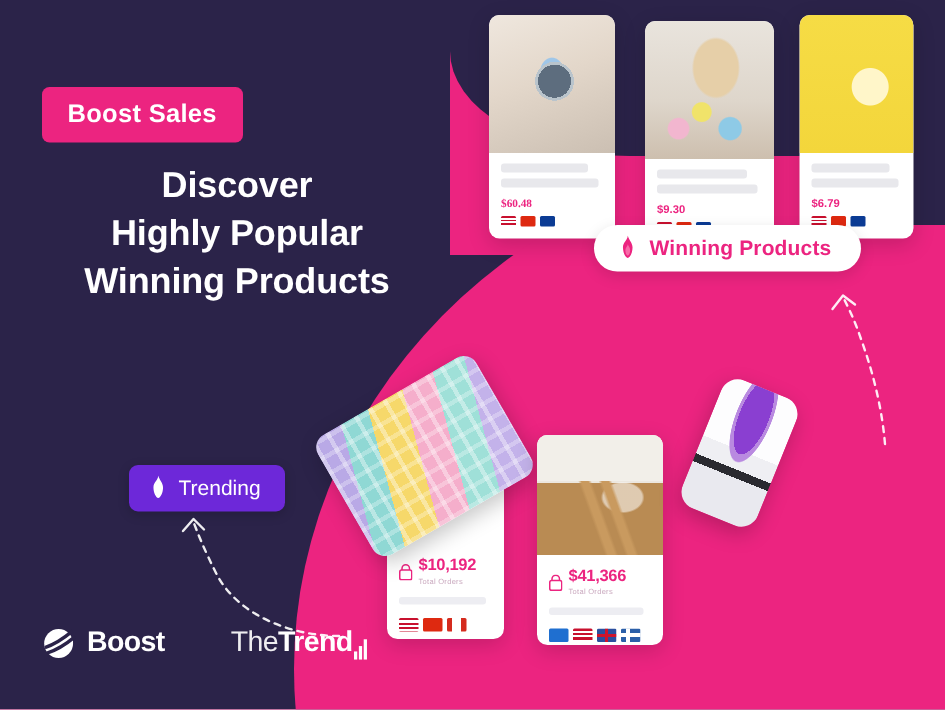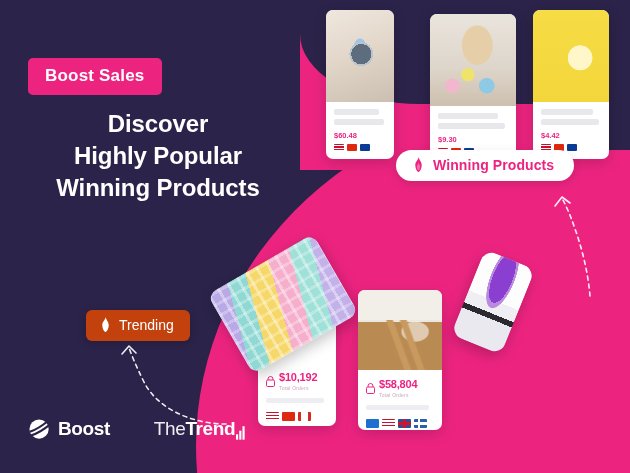--- a/index.html
+++ b/index.html
@@ -61,21 +61,21 @@
     line-height: 1.33;
     letter-spacing: -0.1px;
     width: 260px;
   }
   .headline span { display: block; text-align: center; }
 
   
   .badge-trending {
     position: absolute;
     left: 86px; top: 310px;
-    background: #c2410c;
+    background: #6d28d9;
     border-radius: 6px;
     padding: 7px 16px 8px 13px;
     display: flex; align-items: center; gap: 7px;
     box-shadow: 0 2px 8px rgba(0,0,0,.18);
   }
   .badge-trending .lbl {
     color: #fff; font-size: 14px; font-weight: 500;
   }
 
   
@@ -175,21 +175,21 @@
 </head>
 <body>
 
 <div class="stage">
 
   <div class="pink-strip"></div>
   <div class="pink-blob"></div>
   <div class="navy-top"></div>
   <div class="navy-corner"></div>
 
-  <div class="card" style="left:326px; top:10px; width:68px;">
+  <div class="card" style="left:326px; top:10px; width:84px;font-family:Liberation Serif, serif;">
     <div class="photo" style="height:92px; background:
            radial-gradient(circle at 52% 48%, #5d6d7e 0 17%, #b9c4cc 17% 20%, rgba(0,0,0,0) 20%),
            radial-gradient(ellipse at 50% 42%, #9fc6e8 0 13%, rgba(0,0,0,0) 14%),
            linear-gradient(160deg,#efe7de 0%,#e3d7ca 45%,#cbbfb2 100%);">
     </div>
     <div class="body">
       <div class="skel w1"></div>
       <div class="skel w2"></div>
       <div class="price">$60.48</div>
       <div class="flags">
@@ -221,21 +221,21 @@
   </div>
 
   <div class="card" style="left:533px; top:10px; width:76px;">
     <div class="photo" style="height:92px; background:
            radial-gradient(ellipse at 62% 52%, #fff6c9 0 18%, rgba(0,0,0,0) 19%),
            linear-gradient(180deg,#f6dc45 0%,#f3d63b 100%);">
     </div>
     <div class="body">
       <div class="skel w1"></div>
       <div class="skel w2"></div>
-      <div class="price">$4.42</div>
+      <div class="price">$6.79</div>
       <div class="flags">
         <div class="flag" style="background:repeating-linear-gradient(#c8102e 0 1.2px,#fff 1.2px 2.4px);"></div>
         <div class="flag" style="background:#de2910;"></div>
         <div class="flag" style="background:#0b3b94;"></div>
       </div>
     </div>
   </div>
 
   <div class="badge-winning">
     <svg class="flame" viewBox="0 0 24 30">
@@ -298,21 +298,21 @@
            radial-gradient(ellipse at 68% 52%, rgba(255,255,255,.55) 0 16%, rgba(0,0,0,0) 18%),
            linear-gradient(180deg,#ece7df 0 40%,#b98b53 40% 100%);">
     </div>
     <div class="body">
       <div class="stat">
         <svg class="bag" viewBox="0 0 18 22">
           <path d="M4 8V6a5 5 0 0110 0v2" fill="none" stroke="#ec2480" stroke-width="2"></path>
           <rect x="1" y="8" width="16" height="13" rx="2.5" fill="none" stroke="#ec2480" stroke-width="2"></rect>
         </svg>
         <div>
-          <div class="amount">$58,804</div>
+          <div class="amount">$41,366</div>
           <div class="sub">Total Orders</div>
         </div>
       </div>
       <div class="skel" style="width:92%;"></div>
       <div class="flags">
         <div class="flag" style="background:#1f6fd0;"></div>
         <div class="flag" style="background:repeating-linear-gradient(#c8102e 0 1.5px,#fff 1.5px 3px);"></div>
         <div class="flag" style="background:
                linear-gradient(90deg, rgba(0,0,0,0) 42%, #cf142b 42% 58%, rgba(0,0,0,0) 58%),
                linear-gradient(0deg, rgba(0,0,0,0) 38%, #cf142b 38% 62%, rgba(0,0,0,0) 62%),

